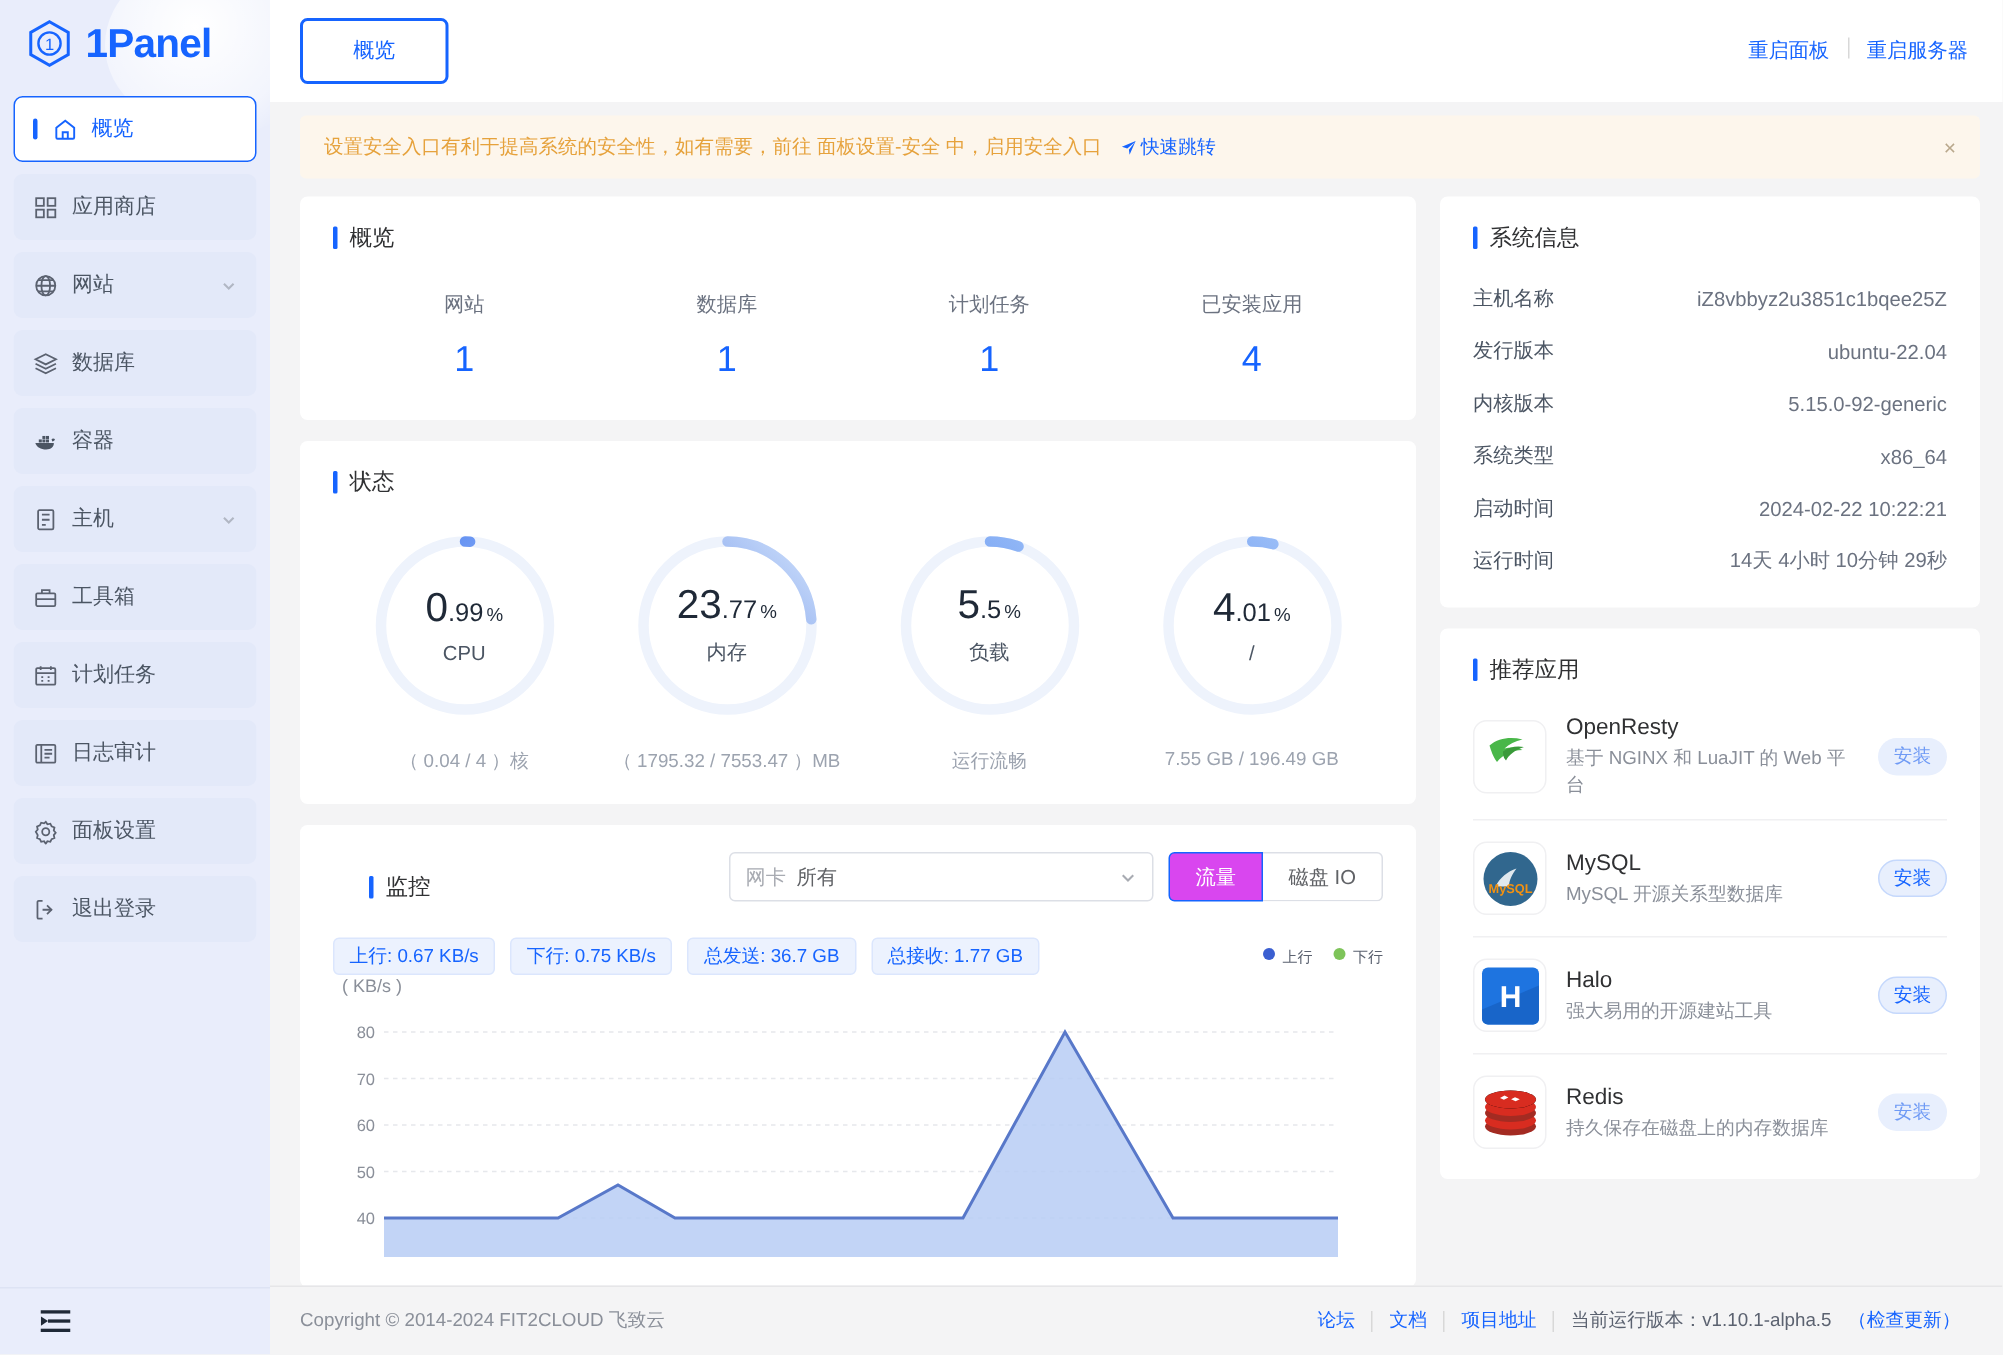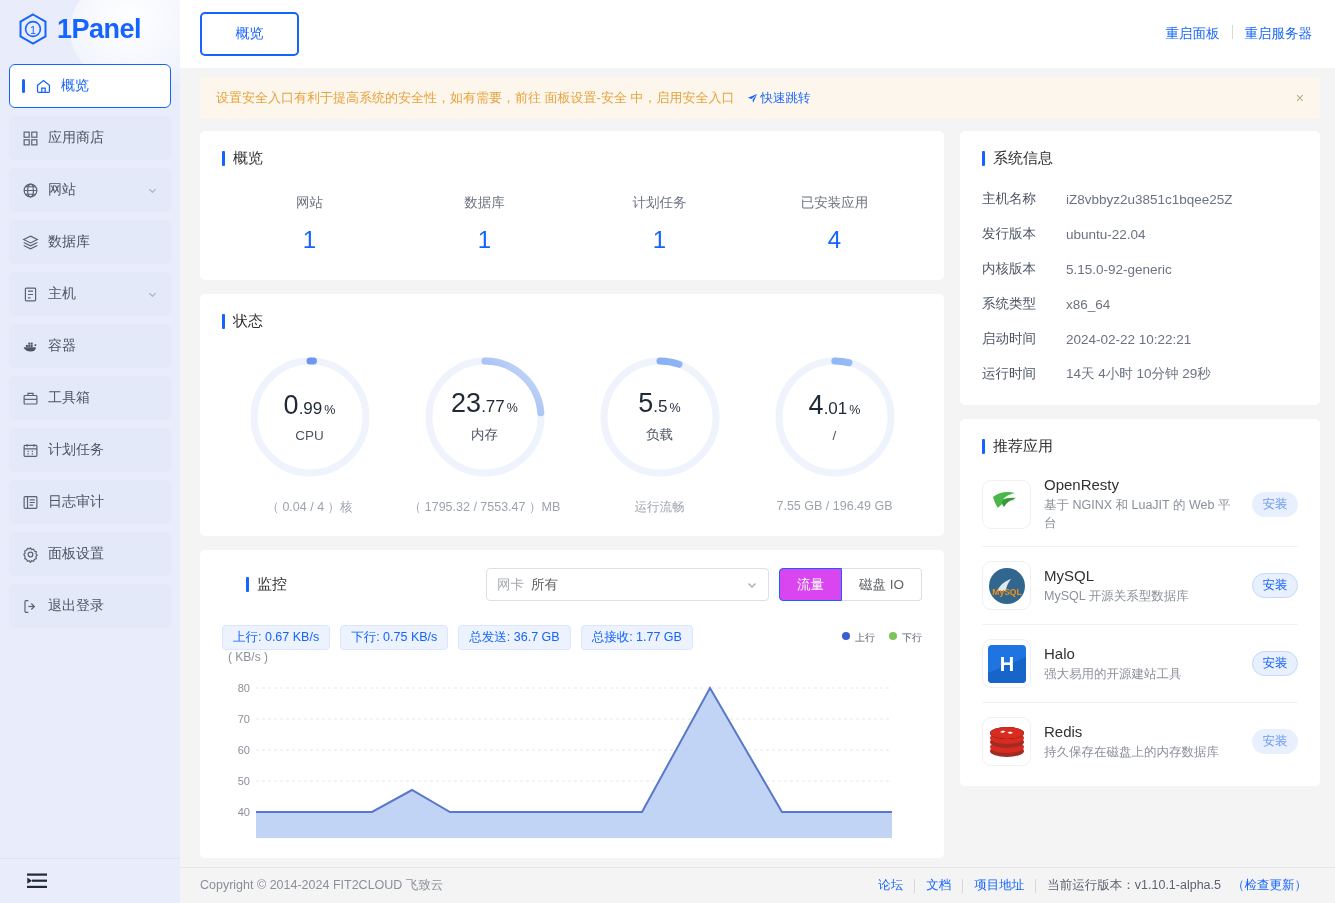--- a/index.html
+++ b/index.html
@@ -125,21 +125,21 @@
     align-items: center; justify-content: center;
   }
   .g-num { color: #1f2937; line-height: 1; }
   .g-num .big { font-size: 27px; }
   .g-num .small { font-size: 17px; }
   .g-num .pct { font-size: 12.5px; margin-left: 2px; }
   .g-name { font-size: 13.5px; color: #4b5563; margin-top: 9px; }
   .g-sub { font-size: 12.5px; color: #9ca3af; margin-top: 18px; }
 
   
-  .monitor-head { display: flex; align-items: center; padding-left: 24px; }
+  .monitor-head { display: flex; align-items: flex-end; padding-left: 24px; }
   .monitor-head .card-title { margin-bottom: 0; }
   .mh-spacer { flex: 1; }
   .select {
     width: 283px; height: 33px; border: 1px solid #dcdfe6; border-radius: 4px;
     display: flex; align-items: center; padding: 0 10px; background: #fff;
     font-size: 13.5px; cursor: pointer;
   }
   .select .pre { color: #a8abb2; margin-right: 7px; }
   .select .val { color: #606266; flex: 1; }
   .seg { display: flex; margin-left: 10px; }
@@ -159,21 +159,21 @@
     display: flex; align-items: center; font-size: 12.5px;
   }
   .tags .sp { flex: 1; }
   .legend { display: flex; gap: 14px; align-items: flex-start; font-size: 10px; color: #5b6270; }
   .legend span.d { display: inline-block; width: 8px; height: 8px; border-radius: 50%; margin-right: 5px; vertical-align: 1px; }
 
   .chart-wrap { margin-top: 14px; position: relative; height: 160px; overflow: hidden; }
   .chart-unit { font-size: 12px; color: #8a8f99; margin-left: 6px; }
 
   
-  .info-row { display: flex; align-items: center; margin-bottom: 17px; font-size: 13.5px; }
+  .info-row { display: flex; align-items: center; margin-bottom: 17px; font-size: 13.5px; justify-content: space-between; }
   .info-k { width: 84px; flex: 0 0 84px; color: #4b5563; }
   .info-v { color: #6b7280; }
 
   
   .app-row {
     display: flex; align-items: center; gap: 13px;
     padding: 14px 0; border-bottom: 1px solid #f0f0f2;
   }
   .app-row:last-child { border-bottom: none; }
   .app-icon {
@@ -187,21 +187,21 @@
   .install-btn {
     width: 46px; height: 25px; border-radius: 13px;
     background: #e8effd; color: #6f9af5; font-size: 12.5px;
     display: flex; align-items: center; justify-content: center;
     cursor: pointer; flex: 0 0 46px;
   }
   .install-btn.strong { background: #e8effd; color: #1664ff; border: 1px solid #c5d8fc; }
 
   
   .footer {
-    position: absolute; left: 0; bottom: 0; width: 1155px; height: 36px;
+    position: absolute; left: 0; bottom: 0; width: 1155px; height: 46px;
     background: #f4f4f5; border-top: 1px solid #e6e6e8;
     display: flex; align-items: center; padding: 0 28px 0 20px;
     font-size: 12.5px; color: #8a8f99;
   }
   .footer .sp { flex: 1; }
   .f-links { display: flex; align-items: center; gap: 11px; color: #1664ff; }
   .f-links a { color: #1664ff; text-decoration: none; cursor: pointer; }
   .f-ver { color: #5b6270; }
 </style>
 </head>
@@ -257,41 +257,41 @@
       <div class="nav-item">
         <svg class="nav-ico" viewBox="0 0 20 20" fill="none" stroke="#5b6270" stroke-width="1.4">
           <path d="M10 2.5L18 6.5 10 10.5 2 6.5z"></path>
             <path d="M2 10l8 4 8-4"></path>
             <path d="M2 13.5l8 4 8-4"></path>
         </svg>
         <span class="nav-label">数据库</span>
       </div>
 
       <div class="nav-item">
-        <svg class="nav-ico" viewBox="0 0 20 20" fill="none" stroke="#5b6270" stroke-width="1.4">
-          <rect x="4" y="2.5" width="12" height="15" rx="1"></rect>
-            <path d="M7 6h6M7 10h6M7 14h3"></path>
-        </svg>
-        <span class="nav-label">主机</span>
-        <svg class="nav-chev" viewBox="0 0 12 12" fill="none" stroke="#8a8f99" stroke-width="1.5">
-            <path d="M2.5 4.5L6 8l3.5-3.5"></path>
-          </svg>
-      </div>
-
-      <div class="nav-item">
         <svg class="nav-ico" viewBox="0 0 22 20" fill="#4b5563">
           <rect x="5" y="8" width="2.6" height="2.6"></rect>
             <rect x="8.1" y="8" width="2.6" height="2.6"></rect>
           <rect x="11.2" y="8" width="2.6" height="2.6"></rect>
             <rect x="8.1" y="5" width="2.6" height="2.6"></rect>
           <rect x="11.2" y="5" width="2.6" height="2.6"></rect>
           <path d="M2 11h16c0 3.4-2.6 5.6-6.6 5.6C6.6 16.6 3.2 14.6 2 11z"></path>
           <path d="M16 7.6c1.3-.9 2.4-.4 2.9.2-.2 1.2-1.1 1.9-2.3 1.9z"></path>
         </svg>
         <span class="nav-label">容器</span>
+      </div>
+
+      <div class="nav-item">
+        <svg class="nav-ico" viewBox="0 0 20 20" fill="none" stroke="#5b6270" stroke-width="1.4">
+          <rect x="4" y="2.5" width="12" height="15" rx="1"></rect>
+            <path d="M7 6h6M7 10h6M7 14h3"></path>
+        </svg>
+        <span class="nav-label">主机</span>
+        <svg class="nav-chev" viewBox="0 0 12 12" fill="none" stroke="#8a8f99" stroke-width="1.5">
+            <path d="M2.5 4.5L6 8l3.5-3.5"></path>
+          </svg>
       </div>
 
       <div class="nav-item">
         <svg class="nav-ico" viewBox="0 0 20 20" fill="none" stroke="#5b6270" stroke-width="1.4">
           <rect x="2.5" y="6.5" width="15" height="10" rx="1"></rect>
             <path d="M7 6.5V4h6v2.5"></path>
             <path d="M2.5 11h15"></path>
         </svg>
         <span class="nav-label">工具箱</span>
       </div>

